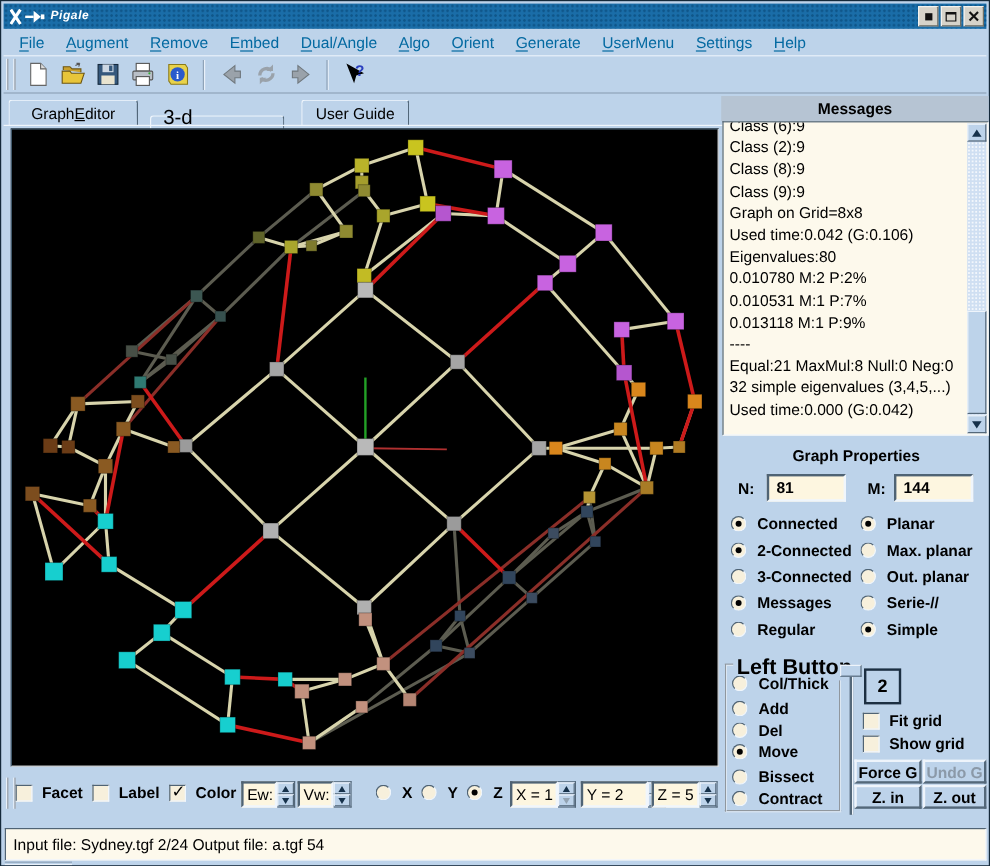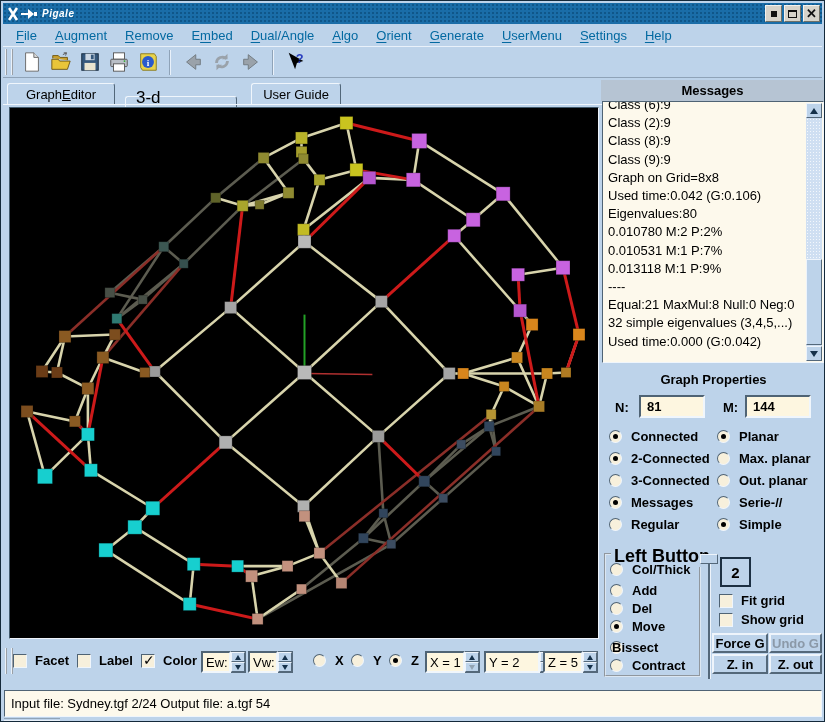--- a/index.html
+++ b/index.html
@@ -499,21 +499,21 @@
   <div id="leftbtnradios" style="position: absolute; left: 0px; top: 0px;">
       <div class="radio" style="left: 609px; top: 562px;"></div>
       <div class="wlabel" style="left: 631px; top: 561px;">Col/Thick</div>
       <div class="radio" style="left: 609px; top: 583px;"></div>
       <div class="wlabel" style="left: 631px; top: 582px;">Add</div>
       <div class="radio" style="left: 609px; top: 601px;"></div>
       <div class="wlabel" style="left: 631px; top: 600px;">Del</div>
       <div class="radio on" style="left: 609px; top: 619px;"></div>
       <div class="wlabel" style="left: 631px; top: 618px;">Move</div>
       <div class="radio" style="left: 609px; top: 640px;"></div>
-      <div class="wlabel" style="left: 611px; top: 639px;">Bissect</div>
+      <div class="wlabel" style="left: 631px; top: 639px;">Bissect</div>
       <div class="radio" style="left: 609px; top: 658px;"></div>
       <div class="wlabel" style="left: 631px; top: 657px;">Contract</div>
     </div>
 
   <div class="slider-groove"></div>
   <div class="slider-handle"></div>
   <div class="valbox">2</div>
   <div id="viewchecks" style="position: absolute; left: 0px; top: 0px;">
       <div class="cb" style="left: 718px; top: 593px;"></div>
       <div class="wlabel" style="left: 740px; top: 592px;">Fit grid</div>

